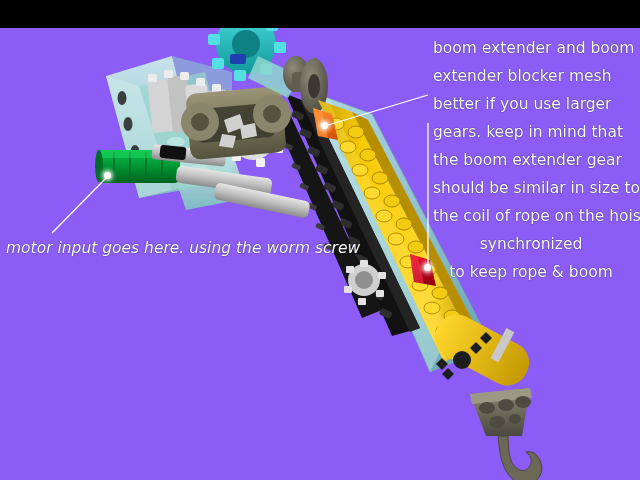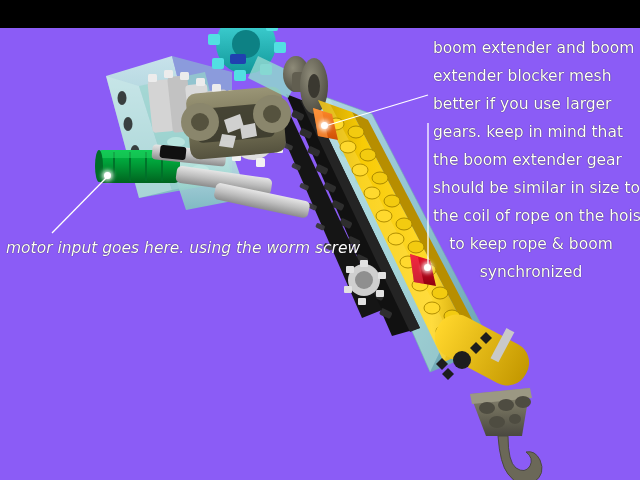--- a/index.html
+++ b/index.html
@@ -338,21 +338,21 @@
   <div class="dot" style="left:424px;top:236px;"></div>
 
   <div class="anno" id="anno-right">
     <span class="ln">boom extender and boom</span>
     <span class="ln">extender blocker mesh</span>
     <span class="ln">better if you use larger</span>
     <span class="ln">gears. keep in mind that</span>
     <span class="ln">the boom extender gear</span>
     <span class="ln">should be similar in size to</span>
     <span class="ln">the coil of rope on the hoist</span>
+    <span class="ln c">synchronized</span>
     <span class="ln c">to keep rope &amp; boom</span>
-    <span class="ln c">synchronized</span>
   </div>
 
   <div class="anno" id="anno-left">
     <span class="ln">motor input goes here. using the worm screw</span>
   </div>
 
 </div>
 
 </body></html>

